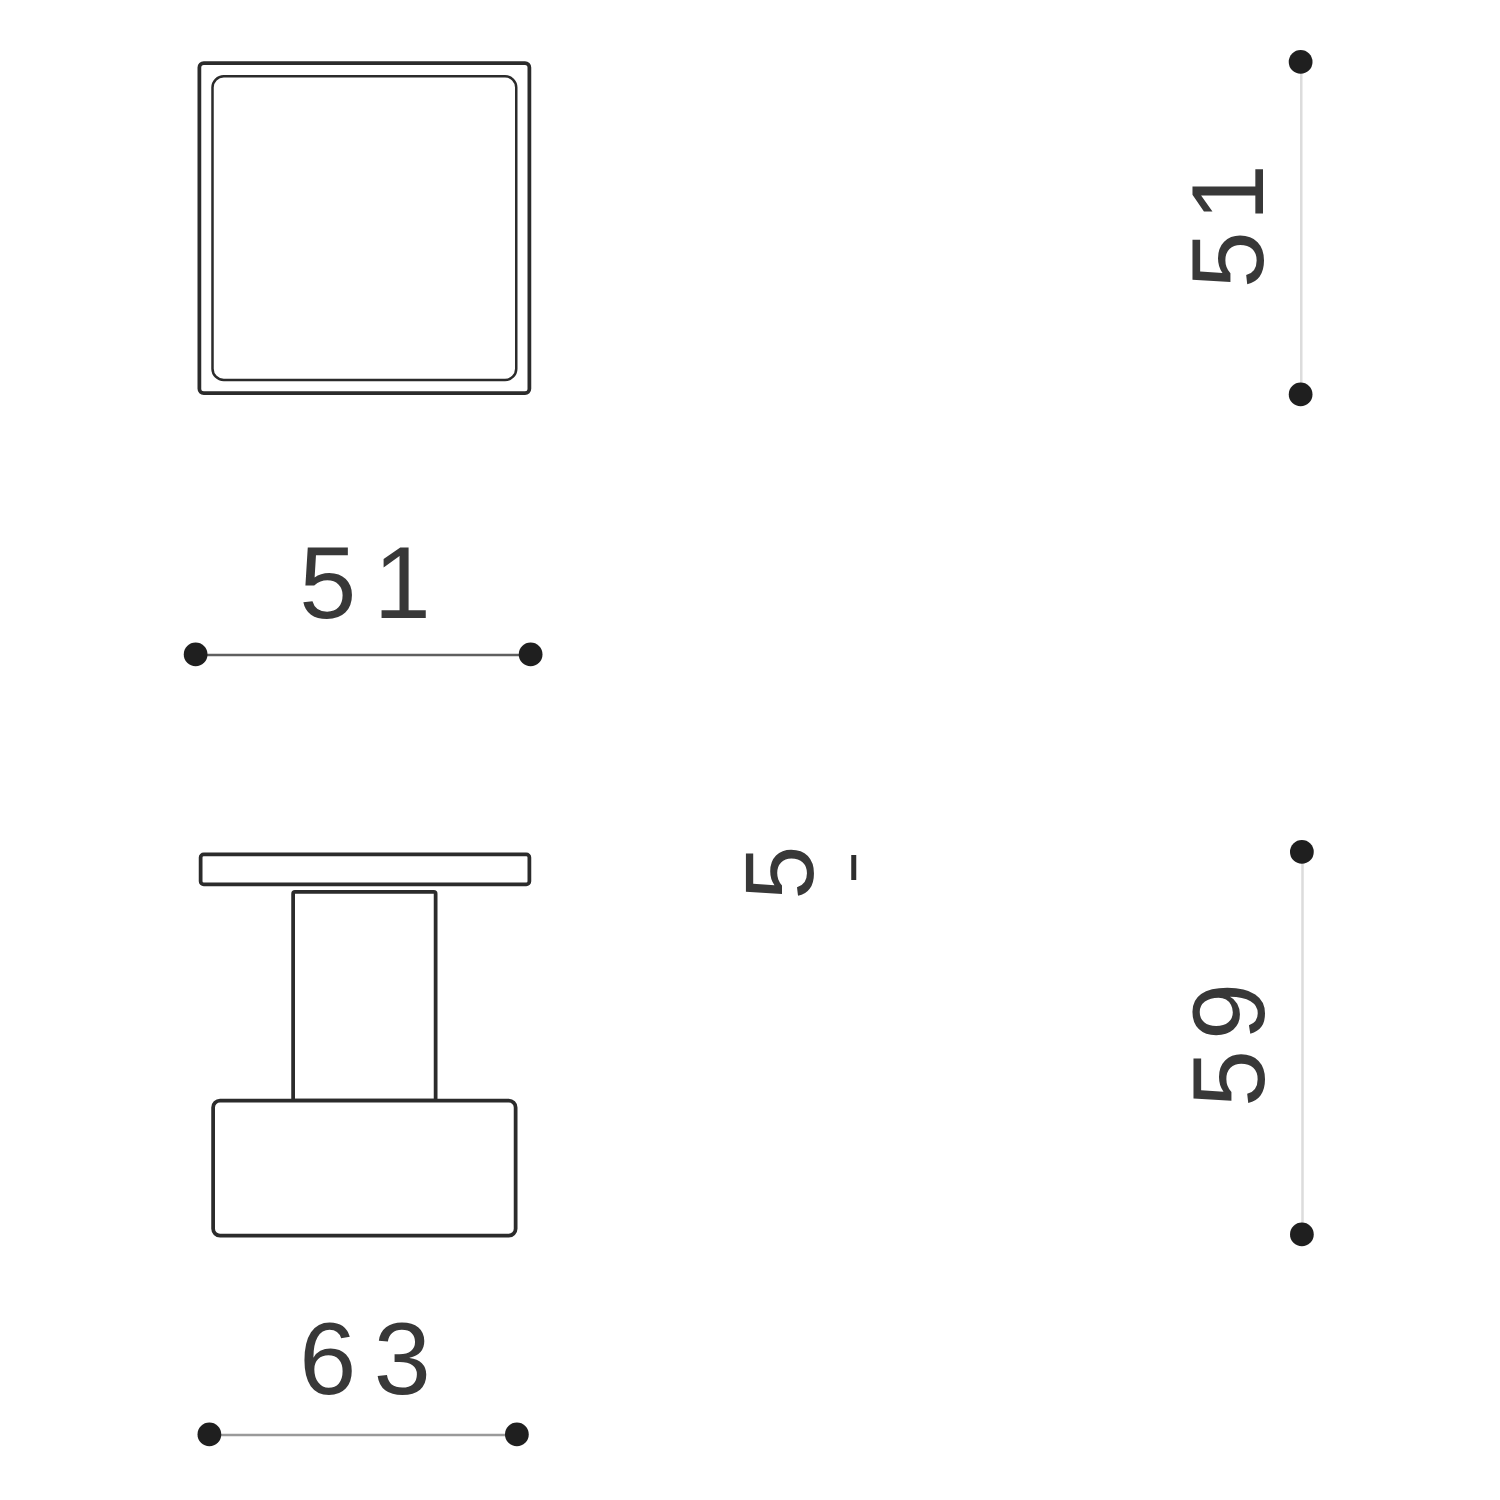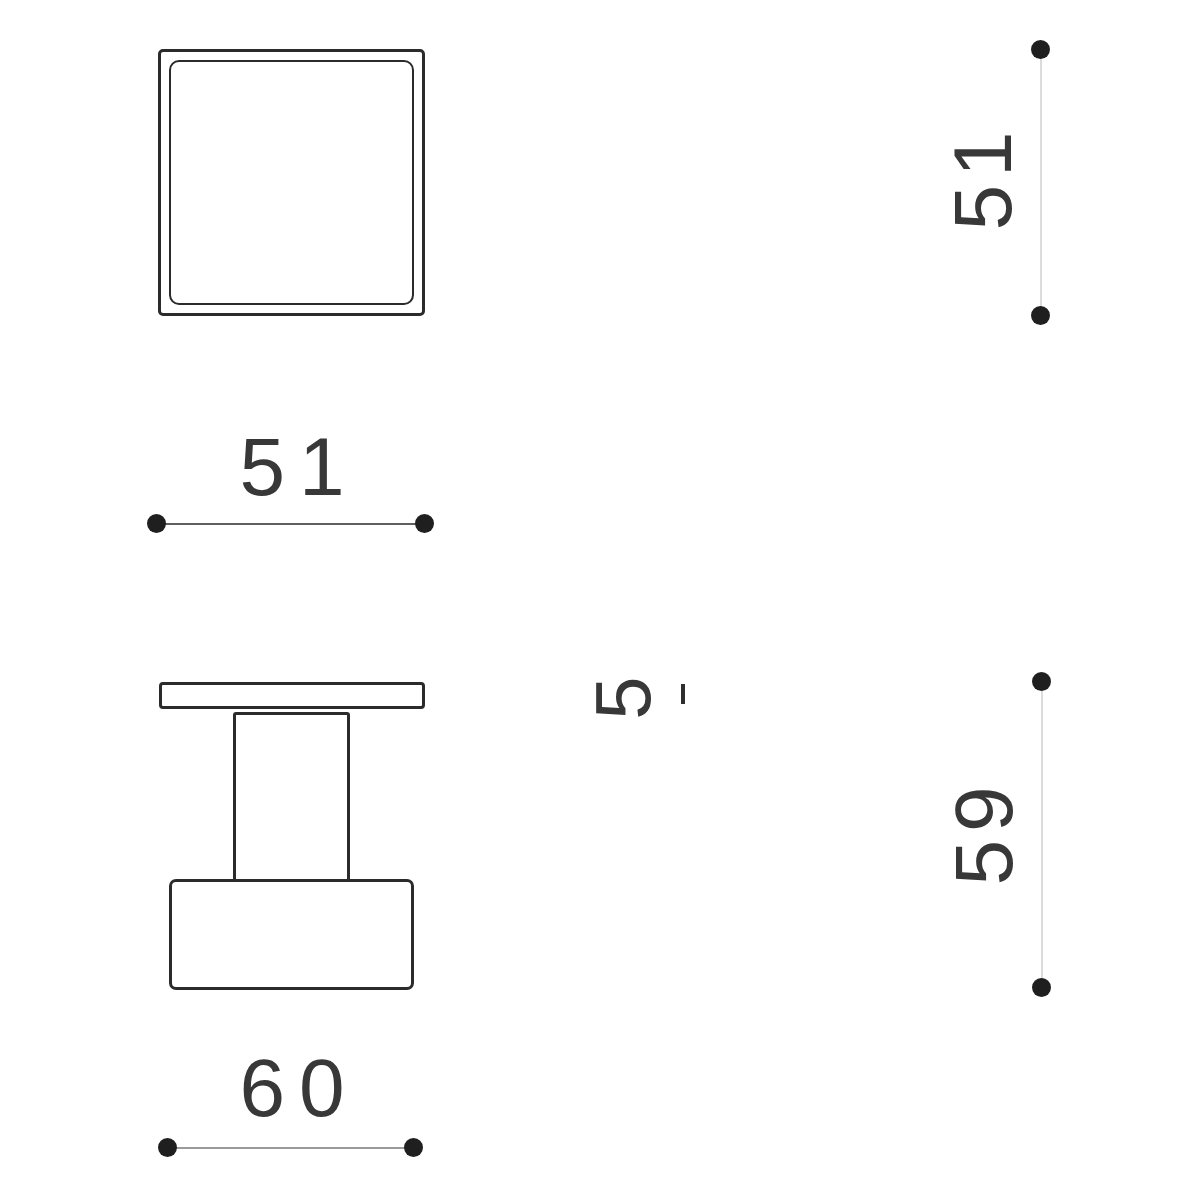--- a/index.html
+++ b/index.html
@@ -106,15 +106,15 @@
   <div class="digit-fragment"></div>
 
   <div class="dim-line v-line-2"></div>
   <div class="dot dot-c1"></div>
   <div class="dot dot-c2"></div>
   <div class="dim-label vertical label-side-height">59</div>
 
   <div class="dim-line h-line-2"></div>
   <div class="dot dot-d1"></div>
   <div class="dot dot-d2"></div>
-  <div class="dim-label label-side-width">60</div>
+  <div class="dim-label label-side-width">63</div>
 
 </div>
 
 </body></html>

